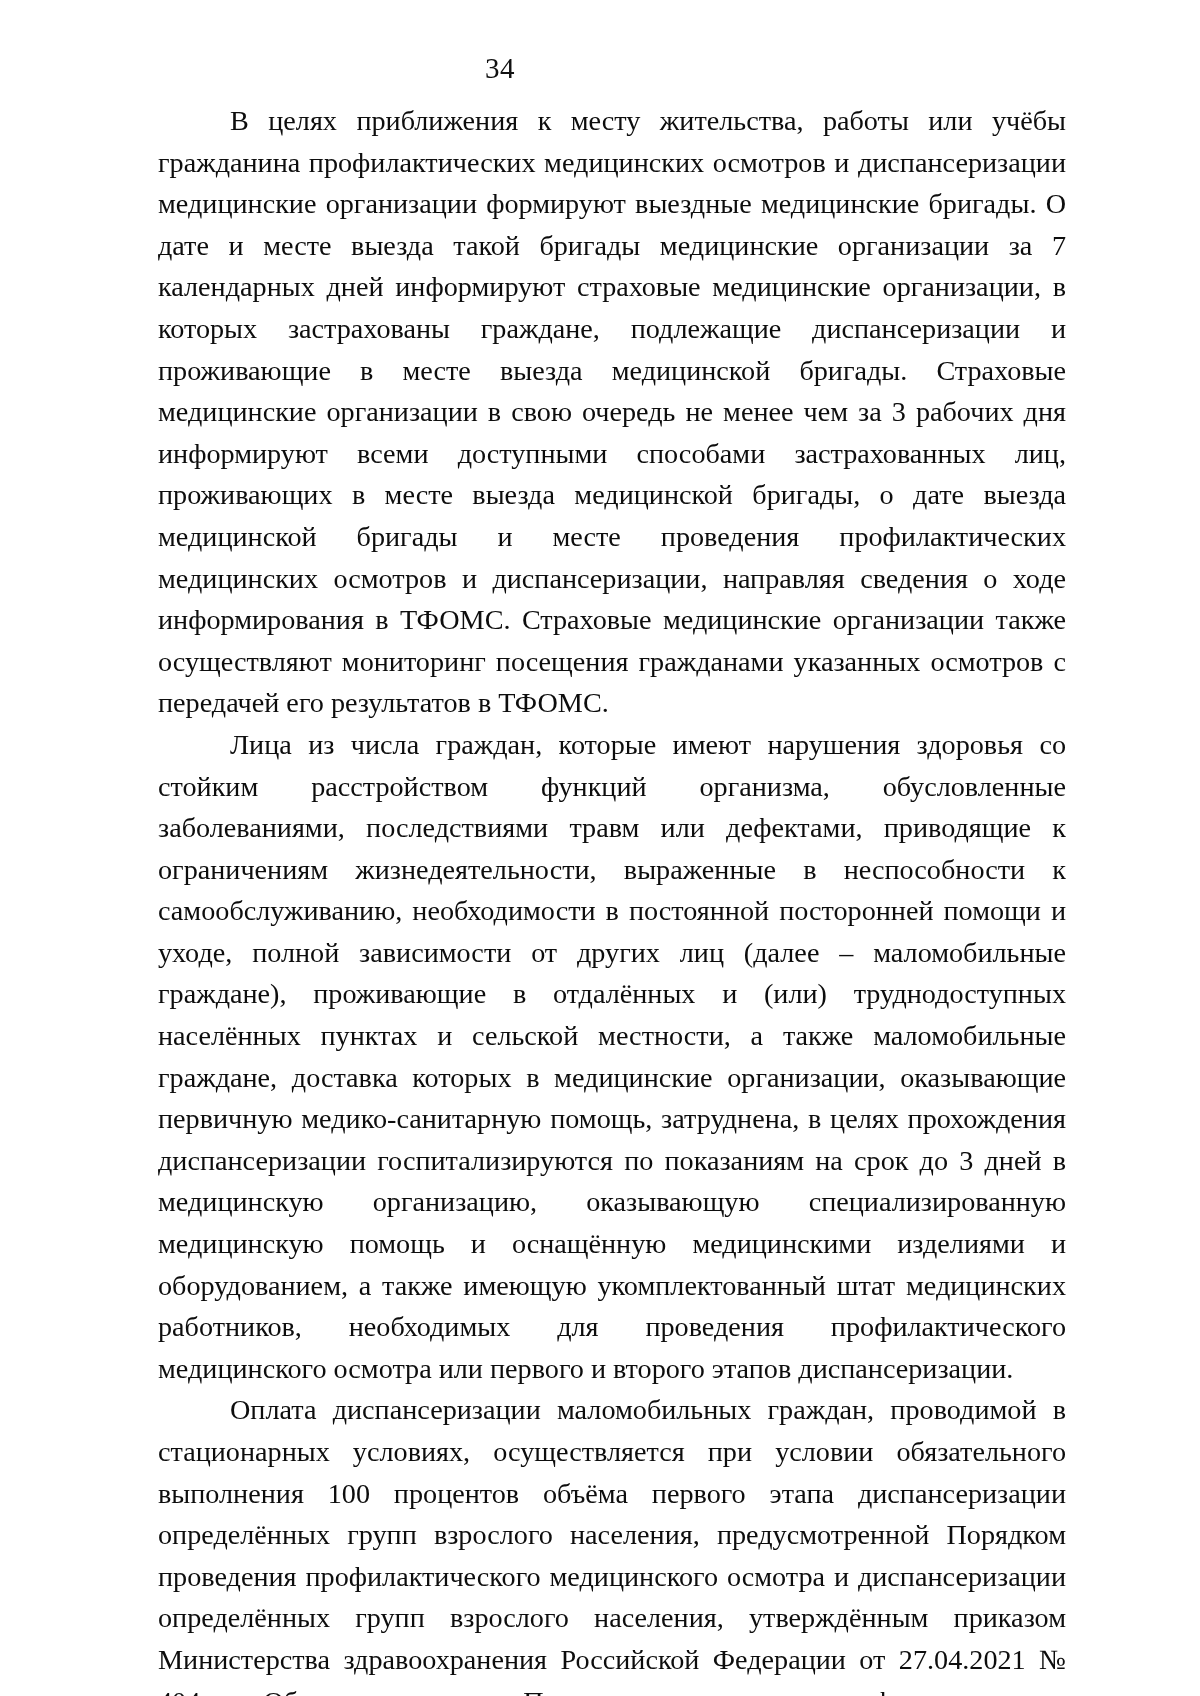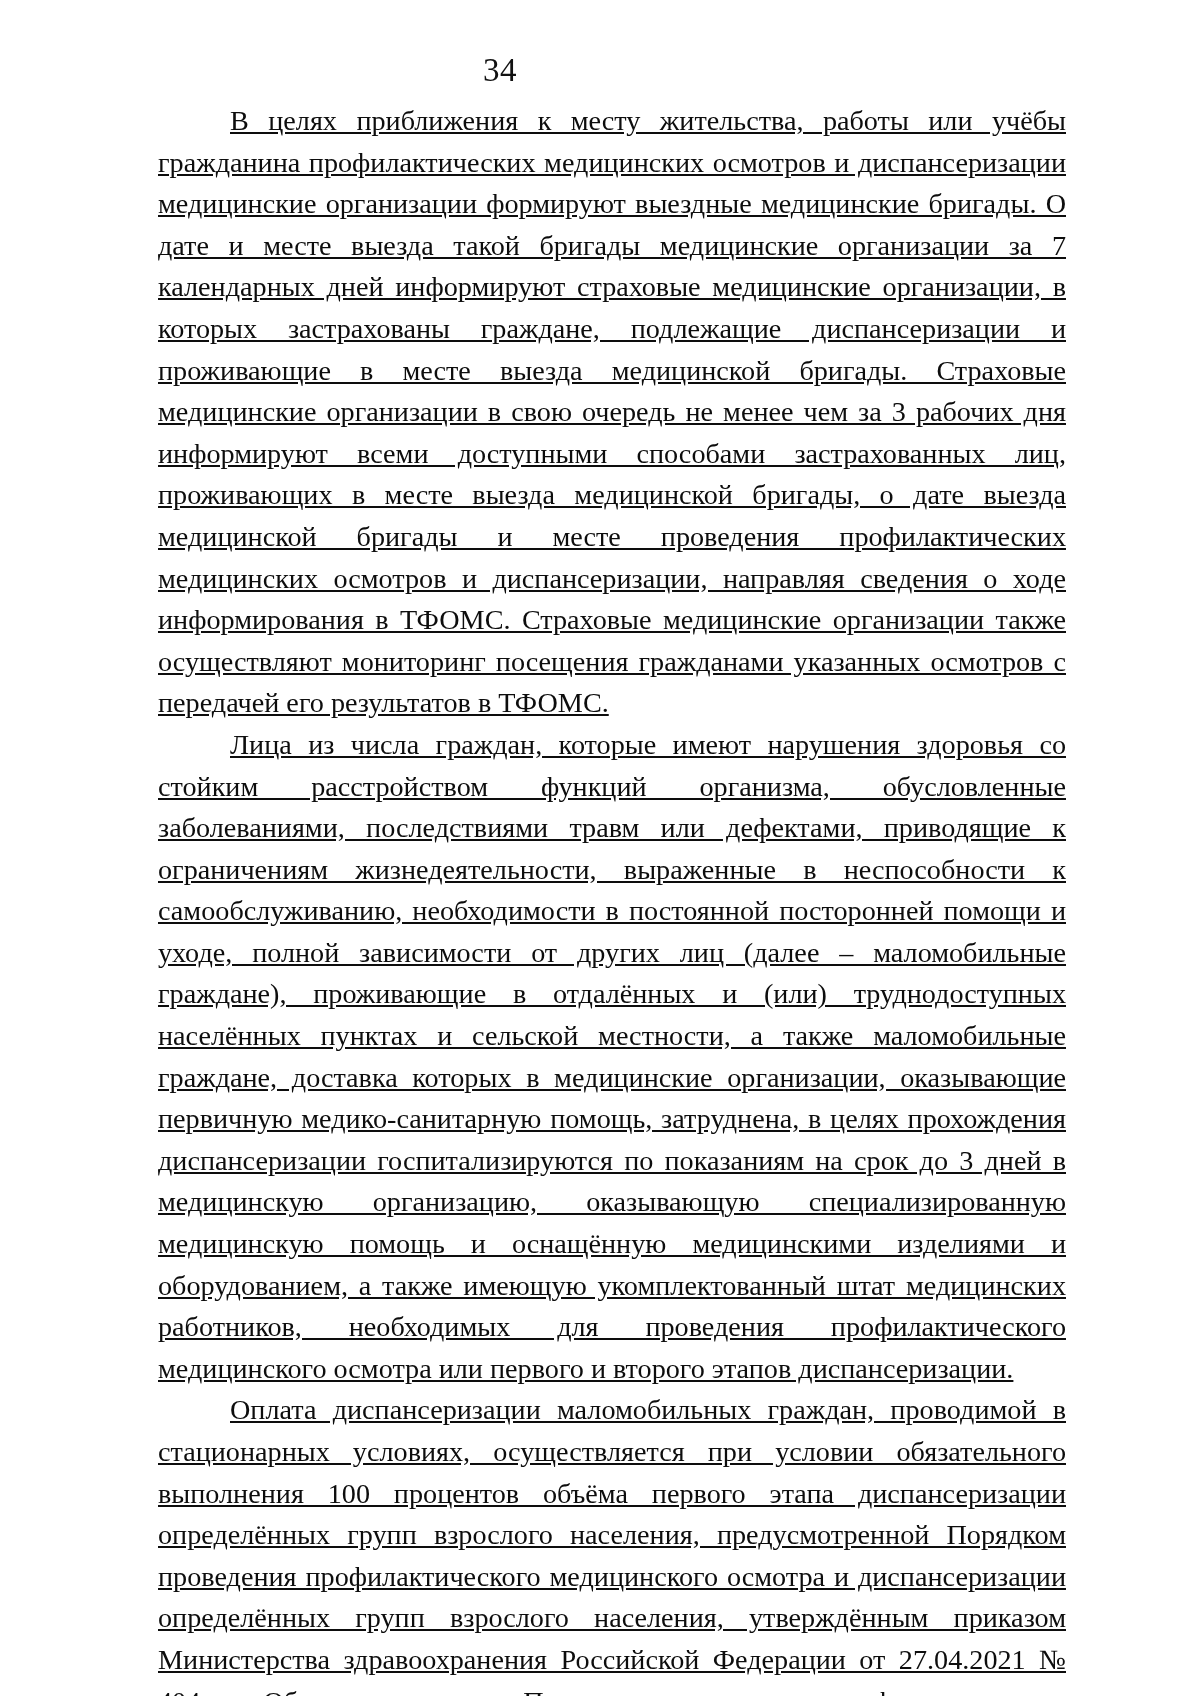--- a/index.html
+++ b/index.html
@@ -17,21 +17,21 @@
     box-sizing: border-box;
     overflow: hidden;
   }
   .page-number {
     position: absolute;
     top: 52px;
     left: 0;
     width: 1000px;
     text-align: center;
     font-family: "Liberation Serif", "DejaVu Serif", serif;
-    font-size: 33px;
+    font-size: 29px;
     color: #111111;
     letter-spacing: 0.5px;
   }
   .body-text {
     position: absolute;
     top: 100px;
     left: 158px;
     width: 908px;
     font-family: "Liberation Serif", "DejaVu Serif", serif;
     font-size: 28.2px;
@@ -39,21 +39,20 @@
     color: #0d0d0d;
     text-align: justify;
     text-justify: inter-word;
     -webkit-hyphens: none;
     hyphens: none;
   }
   .body-text p {
     margin: 0 0 0 0;
     text-indent: 72px;
     text-align: justify;
-    text-decoration: underline;
   }
 </style>
 </head>
 <body>
 
 <div class="page">
 
   <div class="page-number">34</div>
 
   <div class="body-text">

